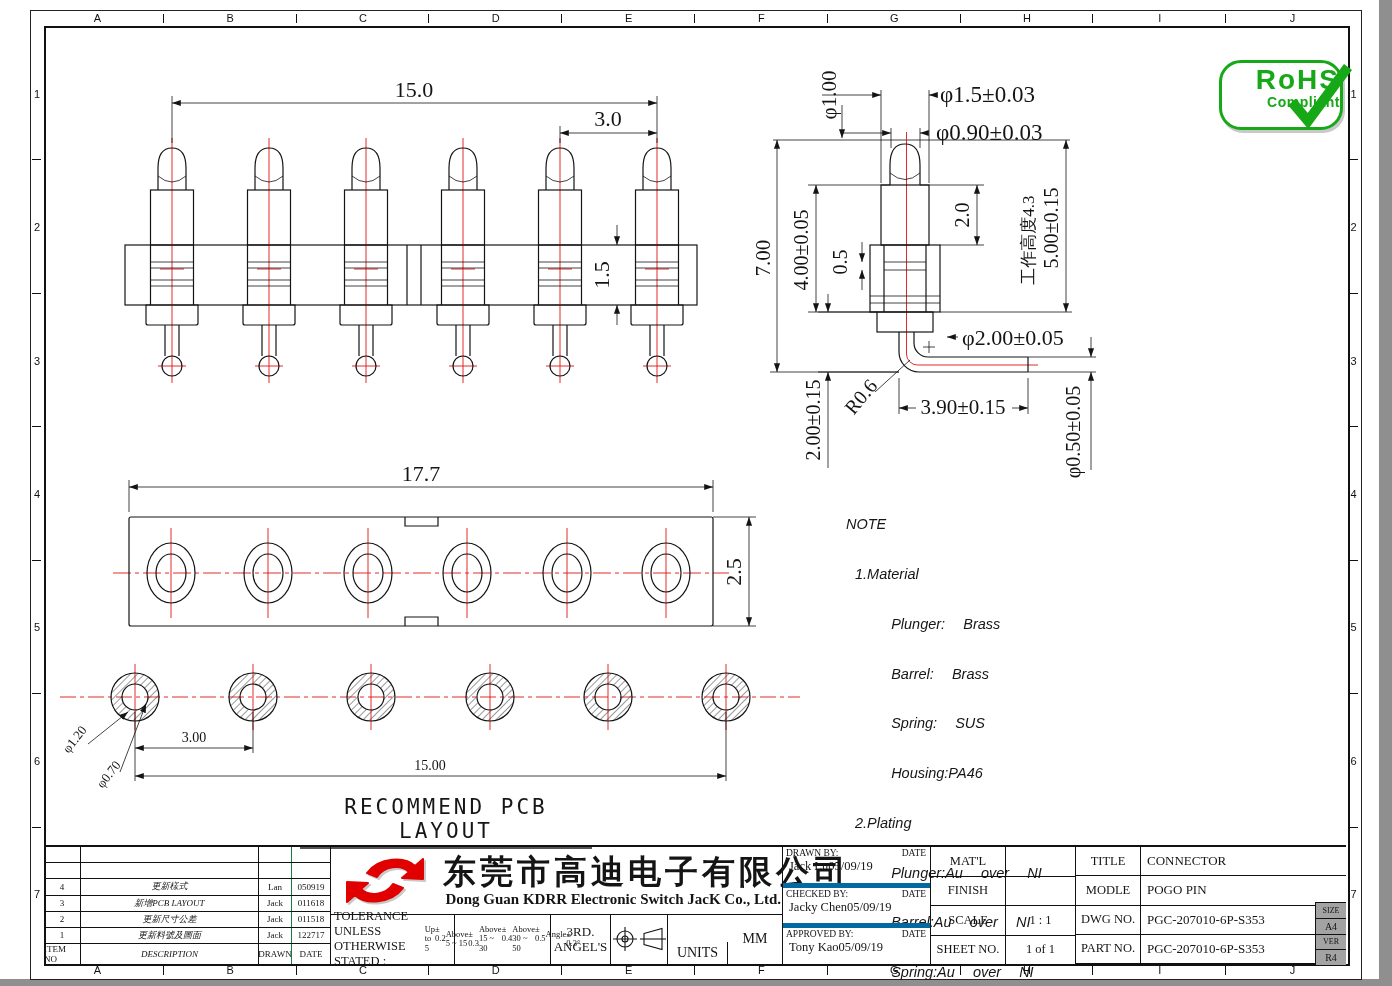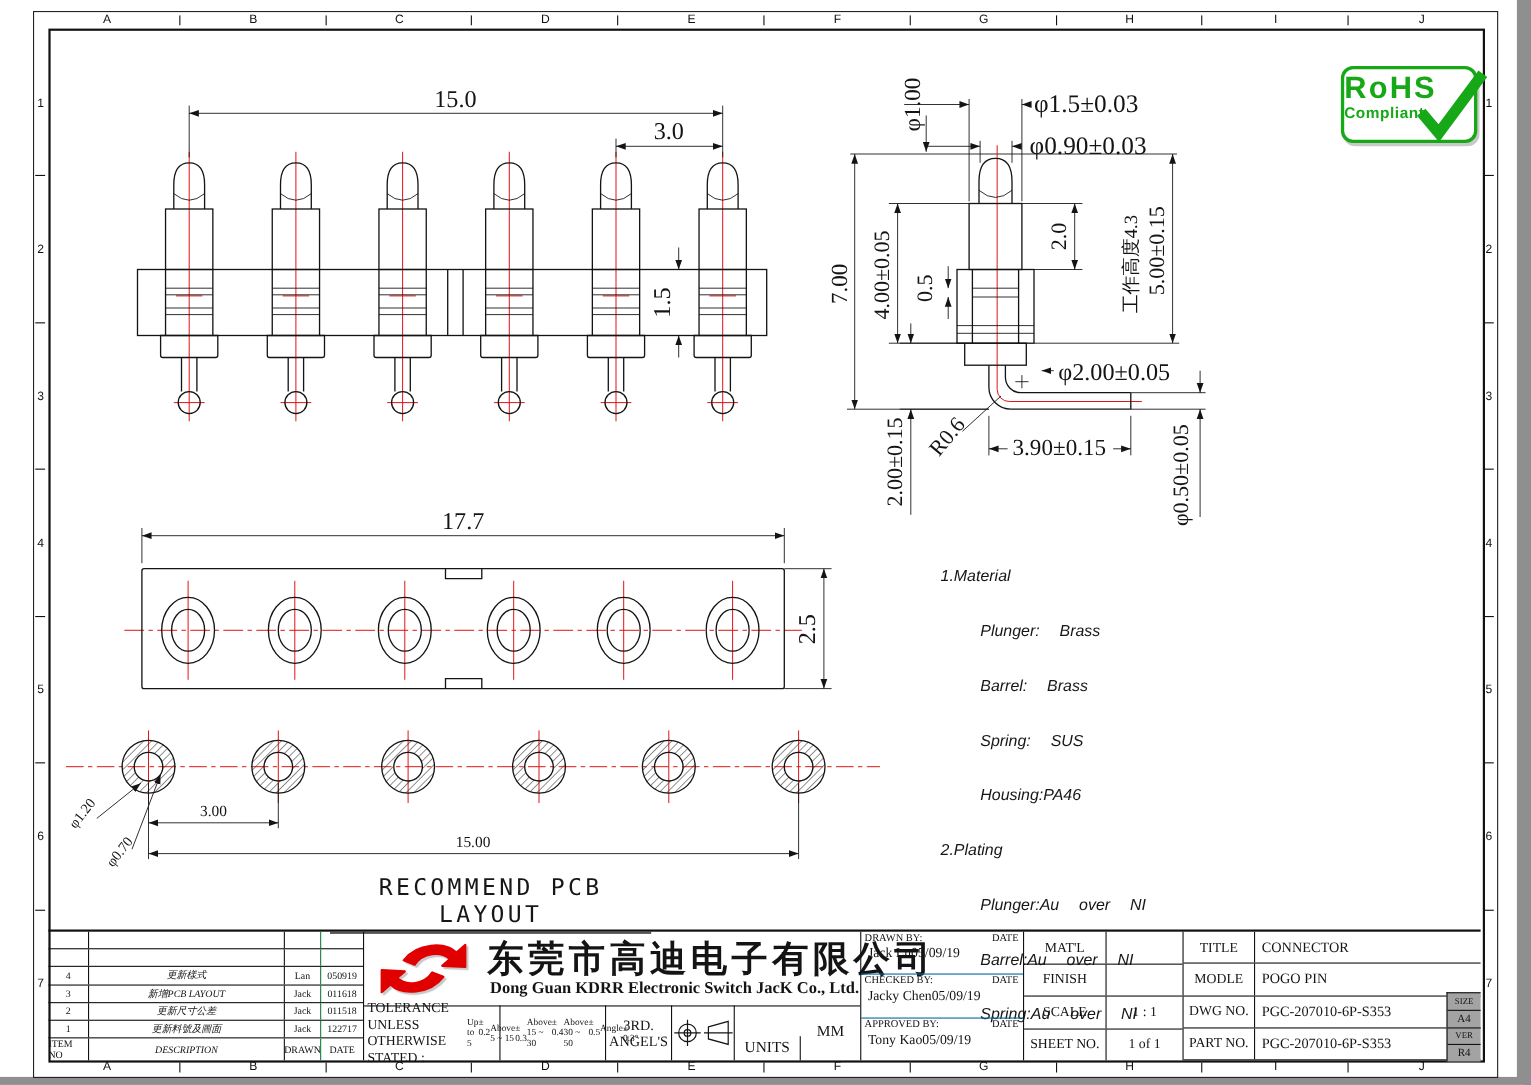--- a/index.html
+++ b/index.html
@@ -24,22 +24,22 @@
   .red{stroke:#e01212;stroke-width:0.9;fill:none;}
   
   #note-block{left:846px;top:483px;width:520px;font:italic 14.5px "Liberation Sans",sans-serif;
               color:#161616;line-height:16.6px;word-spacing:5px;white-space:pre;}
   #note-block .nt{font-style:italic;}
   
   #pcb-caption{left:300px;top:795px;width:292px;text-align:center;
       font:21px "DejaVu Sans Mono",monospace;letter-spacing:3px;color:#161616;
       border-bottom:2px solid #555;padding-bottom:4px;}
   
-  #rohs{left:1219px;top:60px;width:118px;height:64px;border:3px solid #17a817;border-radius:11px;
-        box-shadow:2px 3px 0 #c9c9c9;text-align:left;color:#17a817;background:#fff;}
+  #rohs{left:1219px;top:60px;width:118px;height:64px;border:3px solid #17a817;border-radius:22px;
+        box-shadow:2px 3px 0 #c9c9c9;text-align:right;color:#17a817;background:#fff;}
   #rohs .r1{font:bold 28px "Liberation Sans",sans-serif;letter-spacing:2px;margin-top:1px;}
   #rohs .r2{font:bold 14px "Liberation Sans",sans-serif;letter-spacing:0.5px;margin-top:-2px;}
   
   #tblock{left:44px;top:845px;width:1302px;height:117px;border-top:2px solid #111;font-family:"Liberation Serif",serif;}
   .sect{position:absolute;top:0;height:117px;box-sizing:border-box;}
   
   #rev{left:0;width:287px;border-right:1.5px solid #111;display:flex;flex-direction:column;}
   #rev .rrow{flex:1;display:flex;border-bottom:1px solid #111;font-size:9px;}
   #rev .rrow:last-child{border-bottom:none;}
   #rev .c1{width:36px;border-right:1px solid #111;}
@@ -59,21 +59,21 @@
   #tol .tcell:last-child{border-right:none;}
   #tol-label{width:124px;font-size:12.5px;line-height:15px;text-align:left;padding-left:3px;}
   #tol-vals{width:96px;justify-content:center;font-size:8.5px;}
   #tol-vals .trow{display:flex;width:92px;justify-content:space-between;line-height:9.4px;}
   #tol-ang{width:60px;font-size:13px;text-align:center;line-height:15px;}
   #tol-sym{width:57px;}
   #tol-units{width:60px;font-size:14px;margin-top:28px;}
   #tol-mm{flex:1;font-size:14px;}
   
   #appr{left:739px;width:148px;border-right:1.5px solid #111;display:flex;flex-direction:column;}
-  #appr .asec{flex:1;border-bottom:1px solid #0369a1;position:relative;}
+  #appr .asec{flex:1;border-bottom:5px solid #0369a1;position:relative;}
   #appr .asec:last-child{border-bottom:none;}
   #appr .alab{display:flex;justify-content:space-between;font-size:9.5px;padding:1px 4px 0 3px;}
   #appr .aval{display:flex;font-size:12.5px;padding:1px 4px 0 6px;}
   
   #matl{left:887px;width:145px;border-right:1.5px solid #111;display:flex;flex-direction:column;}
   #matl .mrow{flex:1;display:flex;border-bottom:1px solid #111;}
   #matl .mrow:last-child{border-bottom:none;}
   #matl .ml{width:74px;border-right:1px solid #111;display:flex;align-items:center;justify-content:center;font-size:12.5px;}
   #matl .mv{flex:1;display:flex;align-items:center;justify-content:center;font-size:12.5px;}
   
@@ -288,20 +288,21 @@
       <text x="194" y="742" font-size="14" text-anchor="middle">3.00</text>
       <path class="dim" d="M726,712 V781"></path>
       <path class="dim" d="M135,776 H726" marker-start="url(#ma)" marker-end="url(#ma)"></path>
       <text x="430" y="770" font-size="14" text-anchor="middle">15.00</text>
     </g>
   </svg>
 
   <div class="abs" id="pcb-caption">RECOMMEND PCB LAYOUT</div>
 
   <div class="abs" id="note-block">
+    <div class="nt">NOTE</div>
     <div> 1.Material</div>
     <div>     Plunger:  Brass</div>
     <div>     Barrel:  Brass</div>
     <div>     Spring:  SUS</div>
     <div>     Housing:PA46</div>
     <div> 2.Plating</div>
     <div>     Plunger:Au  over  NI</div>
     <div>     Barrel:Au  over  NI</div>
     <div>     Spring:Au  over  NI</div>
     

